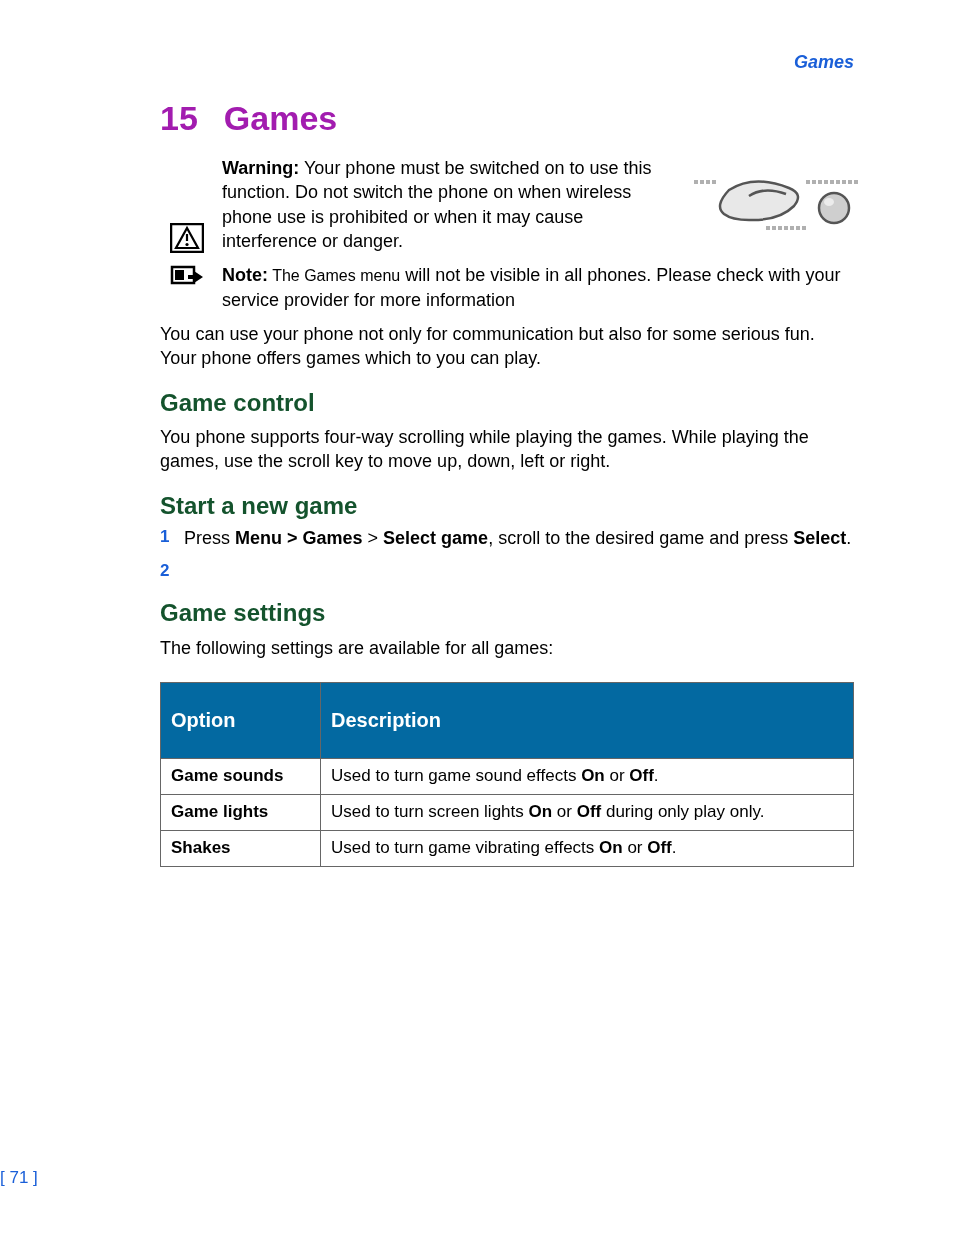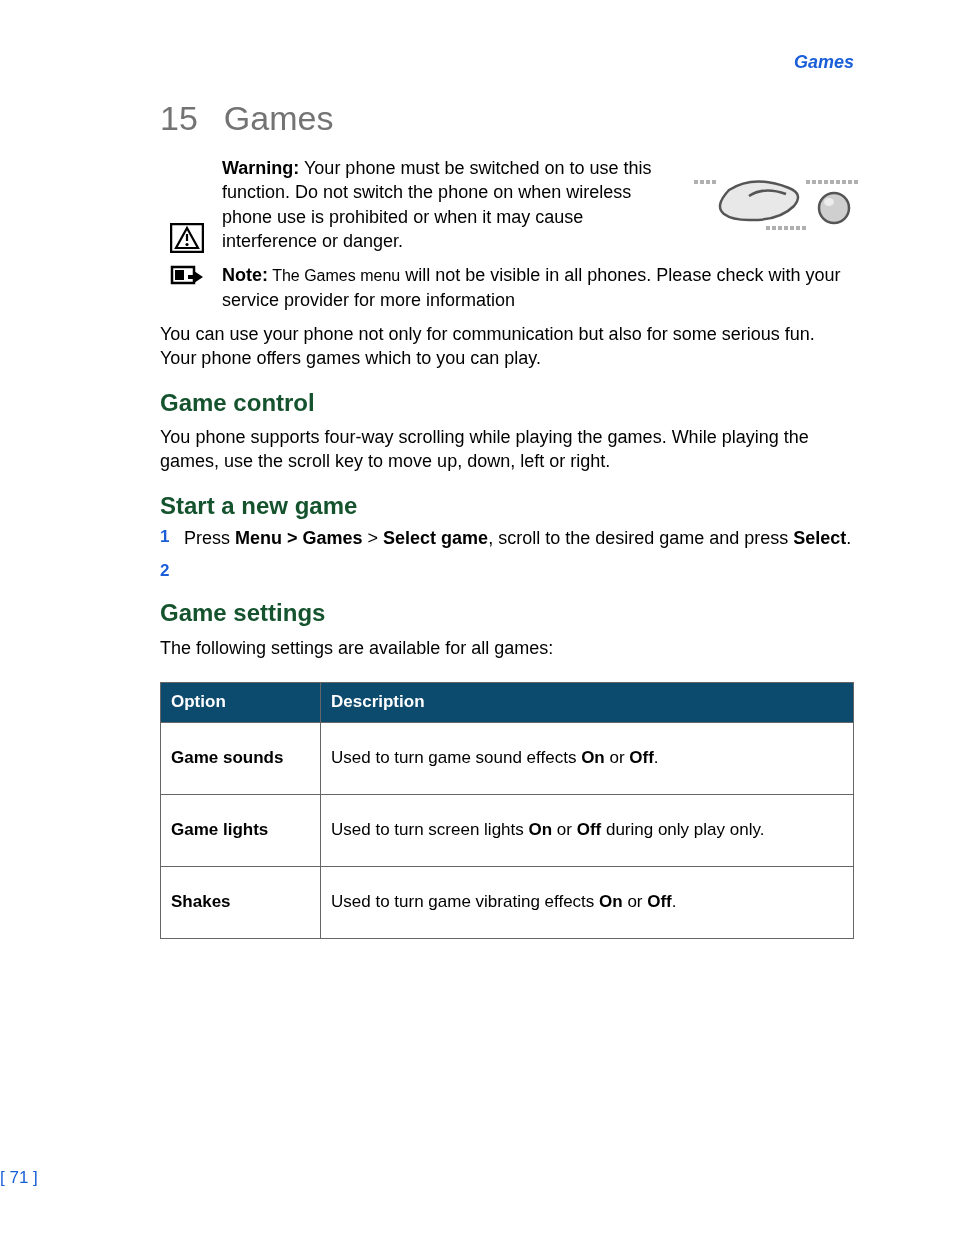--- a/index.html
+++ b/index.html
@@ -16,23 +16,23 @@
   }
   .header-label {
     color: #1a5fd8;
     font-style: italic;
     font-weight: bold;
     text-align: right;
     font-size: 18px;
     margin-bottom: 22px;
   }
   h1 {
-    color: #737373;
+    color: #a21caf;
     font-size: 34px;
-    font-weight: normal;
+    font-weight: bold;
     margin-bottom: 14px;
   }
   h1 .chnum { margin-right: 26px; }
   .callout {
     display: flex;
     gap: 16px;
     margin-bottom: 10px;
     margin-left: 10px;
   }
   .callout .icon-cell { width: 36px; flex: 0 0 36px; padding-top: 2px; }
@@ -57,31 +57,31 @@
   ol.steps { list-style: none; margin: 4px 0 14px 0; }
   ol.steps li { display: flex; gap: 10px; margin-bottom: 10px; }
   ol.steps .num { color: #1a5fd8; font-weight: bold; width: 14px; flex: 0 0 14px; font-size: 17px; }
   b { font-weight: bold; }
   table.settings {
     width: 100%;
     border-collapse: collapse;
     margin-top: 22px;
   }
   table.settings th {
-    background: #0c4a6e;
+    background: #0369a1;
     color: #fff;
     font-weight: bold;
     text-align: left;
-    padding: 8px 10px;
+    padding: 24px 10px;
     border: 1px solid #666;
-    font-size: 17px;
+    font-size: 20px;
   }
   table.settings td {
     border: 1px solid #666;
-    padding: 24px 10px;
+    padding: 6px 10px;
     font-size: 17px;
     vertical-align: top;
   }
   table.settings td.optcell { font-weight: bold; width: 160px; }
   .footer {
     position: absolute;
     bottom: 58px;
     left: 0;
     width: 954px;
     text-align: left;

